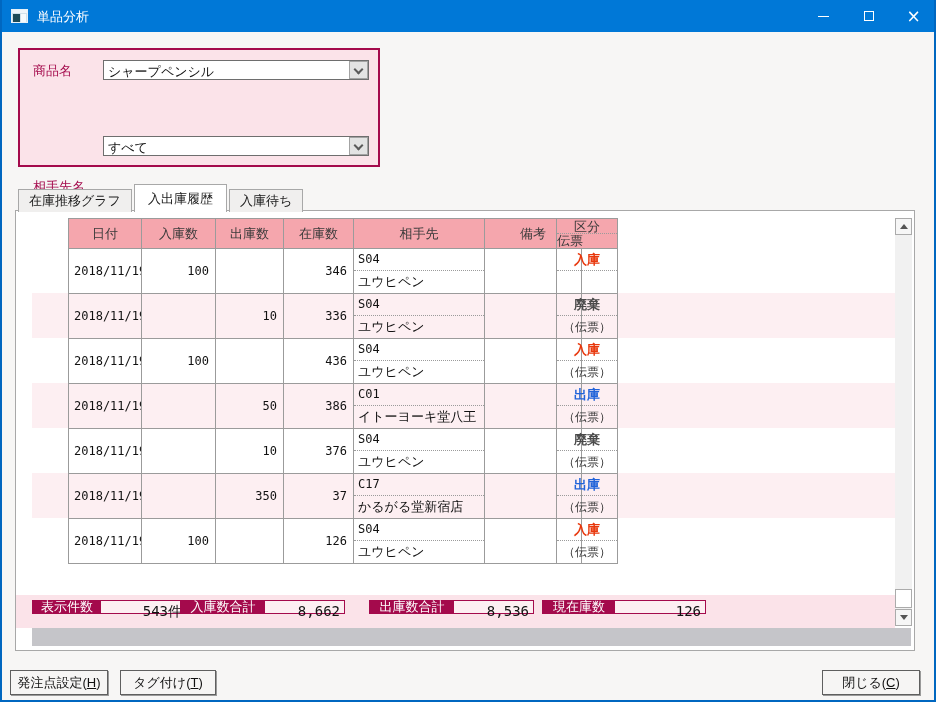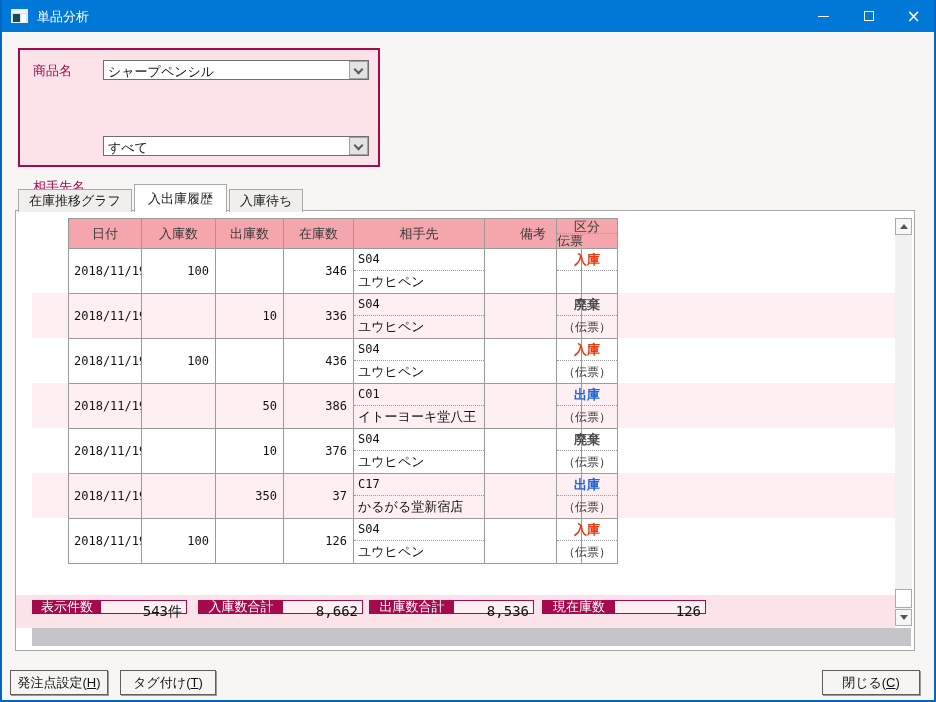--- a/index.html
+++ b/index.html
@@ -308,21 +308,21 @@
       <div class="sbtn down">
         <div class="tri-down"></div>
       </div>
     </div>
 
     <div class="stats-strip" id="stats-strip">
         <div class="stat-box" style="left: 16px; width: 155px;">
           <div class="stat-label" style="width: 68px;">表示件数</div>
           <div class="stat-value">543件</div>
         </div>
-        <div class="stat-box" style="left: 182px; width: 165px;">
+        <div class="stat-box" style="left: 164px; width: 165px;">
           <div class="stat-label" style="width: 84px;">入庫数合計</div>
           <div class="stat-value">8,662</div>
         </div>
         <div class="stat-box" style="left: 353px; width: 165px;">
           <div class="stat-label" style="width: 84px;">出庫数合計</div>
           <div class="stat-value">8,536</div>
         </div>
         <div class="stat-box" style="left: 526px; width: 164px;">
           <div class="stat-label" style="width: 72px;">現在庫数</div>
           <div class="stat-value">126</div>

